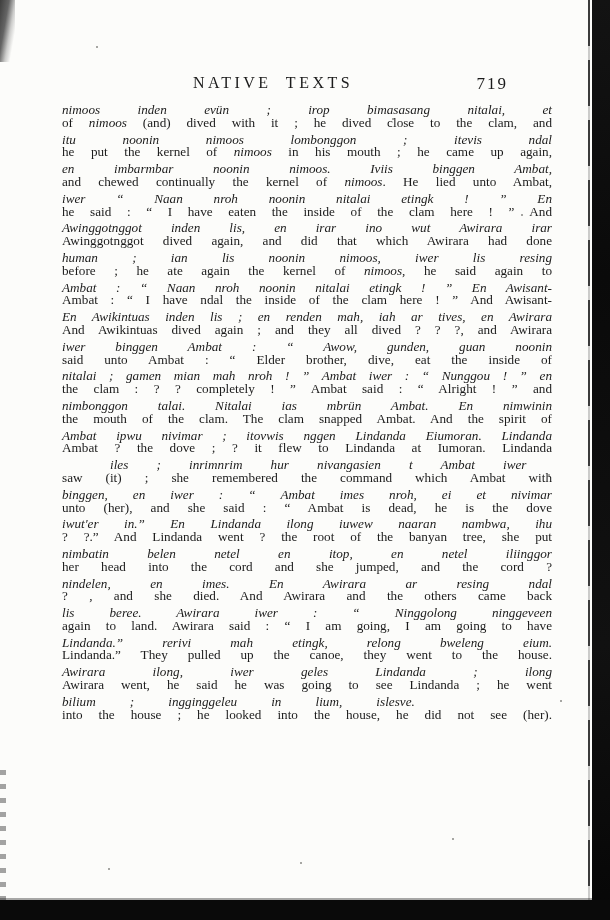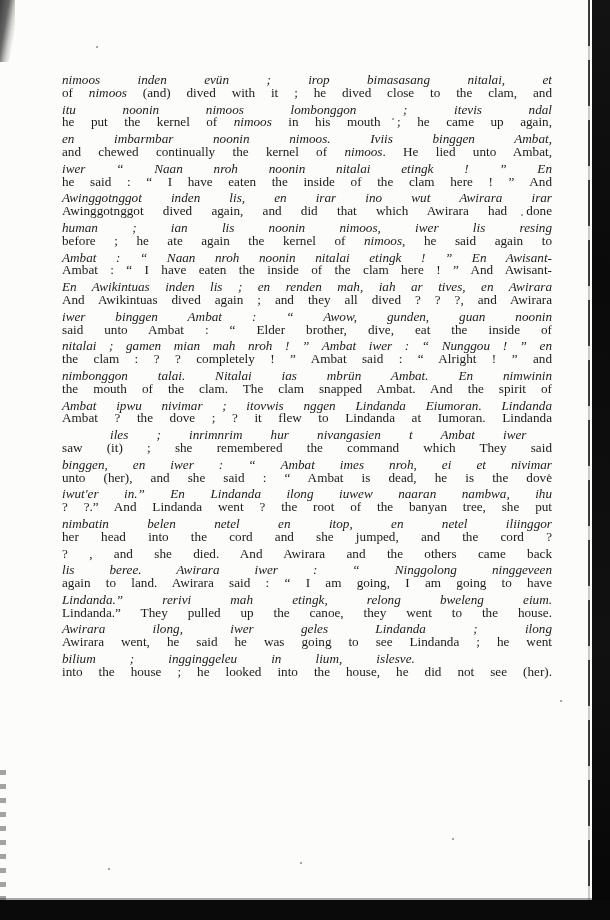--- a/index.html
+++ b/index.html
@@ -52,20 +52,24 @@
     opacity:.6;
   }
   .speck{position:absolute;width:2px;height:2px;border-radius:50%;background:#8a8a86;}
 </style>
 </head>
 <body>
 
 <div class="page">
 
   <div class="content">
+    <div class="header">
+      <div class="title">NATIVE TEXTS</div>
+      <div class="pageno">719</div>
+    </div>
     <div id="text-block">
         <div class="pair">
           <div class="native">nimoos inden evün ; irop bimasasang nitalai, et</div>
           <div class="english">of <i>nimoos</i> (and) dived with it ;  he dived close to the clam, and</div>
         </div>
         <div class="pair">
           <div class="native">itu noonin nimoos lombonggon ; itevis ndal</div>
           <div class="english">he put the kernel of <i>nimoos</i> in his mouth ; he came up again,</div>
         </div>
         <div class="pair">
@@ -79,21 +83,21 @@
         <div class="pair">
           <div class="native">Awinggotnggot inden lis, en irar ino wut Awirara irar</div>
           <div class="english">Awinggotnggot dived again, and did that which Awirara had done</div>
         </div>
         <div class="pair">
           <div class="native">human ; ian lis noonin nimoos, iwer lis resing</div>
           <div class="english">before ; he ate again the kernel of <i>nimoos</i>, he said again to</div>
         </div>
         <div class="pair">
           <div class="native">Ambat : “ Naan nroh noonin nitalai etingk ! ” En Awisant-</div>
-          <div class="english">Ambat : “ I have eaten the inside of the clam here ! ”  And Awisant-</div>
+          <div class="english">Ambat : “ I have ndal the inside of the clam here ! ”  And Awisant-</div>
         </div>
         <div class="pair">
           <div class="native">En Awikintuas inden lis ; en renden mah, iah ar tives, en Awirara</div>
           <div class="english">And Awikintuas dived again ;  and they all dived ? ? ?, and Awirara</div>
         </div>
         <div class="pair">
           <div class="native">iwer binggen Ambat : “ Awow, gunden, guan noonin</div>
           <div class="english">said unto Ambat :  “ Elder brother, dive, eat the inside of</div>
         </div>
         <div class="pair">
@@ -103,35 +107,36 @@
         <div class="pair">
           <div class="native">nimbonggon talai. Nitalai ias mbrün Ambat. En nimwinin</div>
           <div class="english">the mouth of the clam.  The clam snapped Ambat.  And the spirit of</div>
         </div>
         <div class="pair">
           <div class="native">Ambat ipwu nivimar ; itovwis nggen Lindanda Eiumoran. Lindanda</div>
           <div class="english">Ambat ? the dove ;  ? it flew to Lindanda at Iumoran.  Lindanda</div>
         </div>
         <div class="pair">
           <div class="native" style="width: 85%; margin-left: 48px;">iles ; inrimnrim hur nivangasien t Ambat iwer</div>
-          <div class="english">saw (it) ;  she remembered the command which They said</div>
+          <div class="english">saw (it) ;  she remembered the command which Ambat with</div>
         </div>
         <div class="pair">
           <div class="native">binggen, en iwer : “ Ambat imes nroh, ei et nivimar</div>
           <div class="english">unto (her), and she said :  “ Ambat is dead, he is the dove</div>
         </div>
         <div class="pair">
           <div class="native">iwut'er in.” En Lindanda ilong iuwew naaran nambwa, ihu</div>
           <div class="english">? ?.”  And Lindanda went ? the root of the banyan tree, she put</div>
         </div>
         <div class="pair">
           <div class="native">nimbatin belen netel en itop, en netel iliinggor</div>
           <div class="english">her head into the cord and she jumped, and the cord ?</div>
         </div>
         <div class="pair">
+          <div class="native">nindelen, en imes. En Awirara ar resing ndal</div>
           <div class="english">? , and she died.  And Awirara and the others came back</div>
         </div>
         <div class="pair">
           <div class="native">lis beree. Awirara iwer : “ Ninggolong ninggeveen</div>
           <div class="english">again to land.  Awirara said :  “ I am going, I am going to  have</div>
         </div>
         <div class="pair">
           <div class="native">Lindanda.” rerivi mah etingk, relong bweleng eium.</div>
           <div class="english">Lindanda.”  They pulled up the canoe, they went to the house.</div>
         </div>

